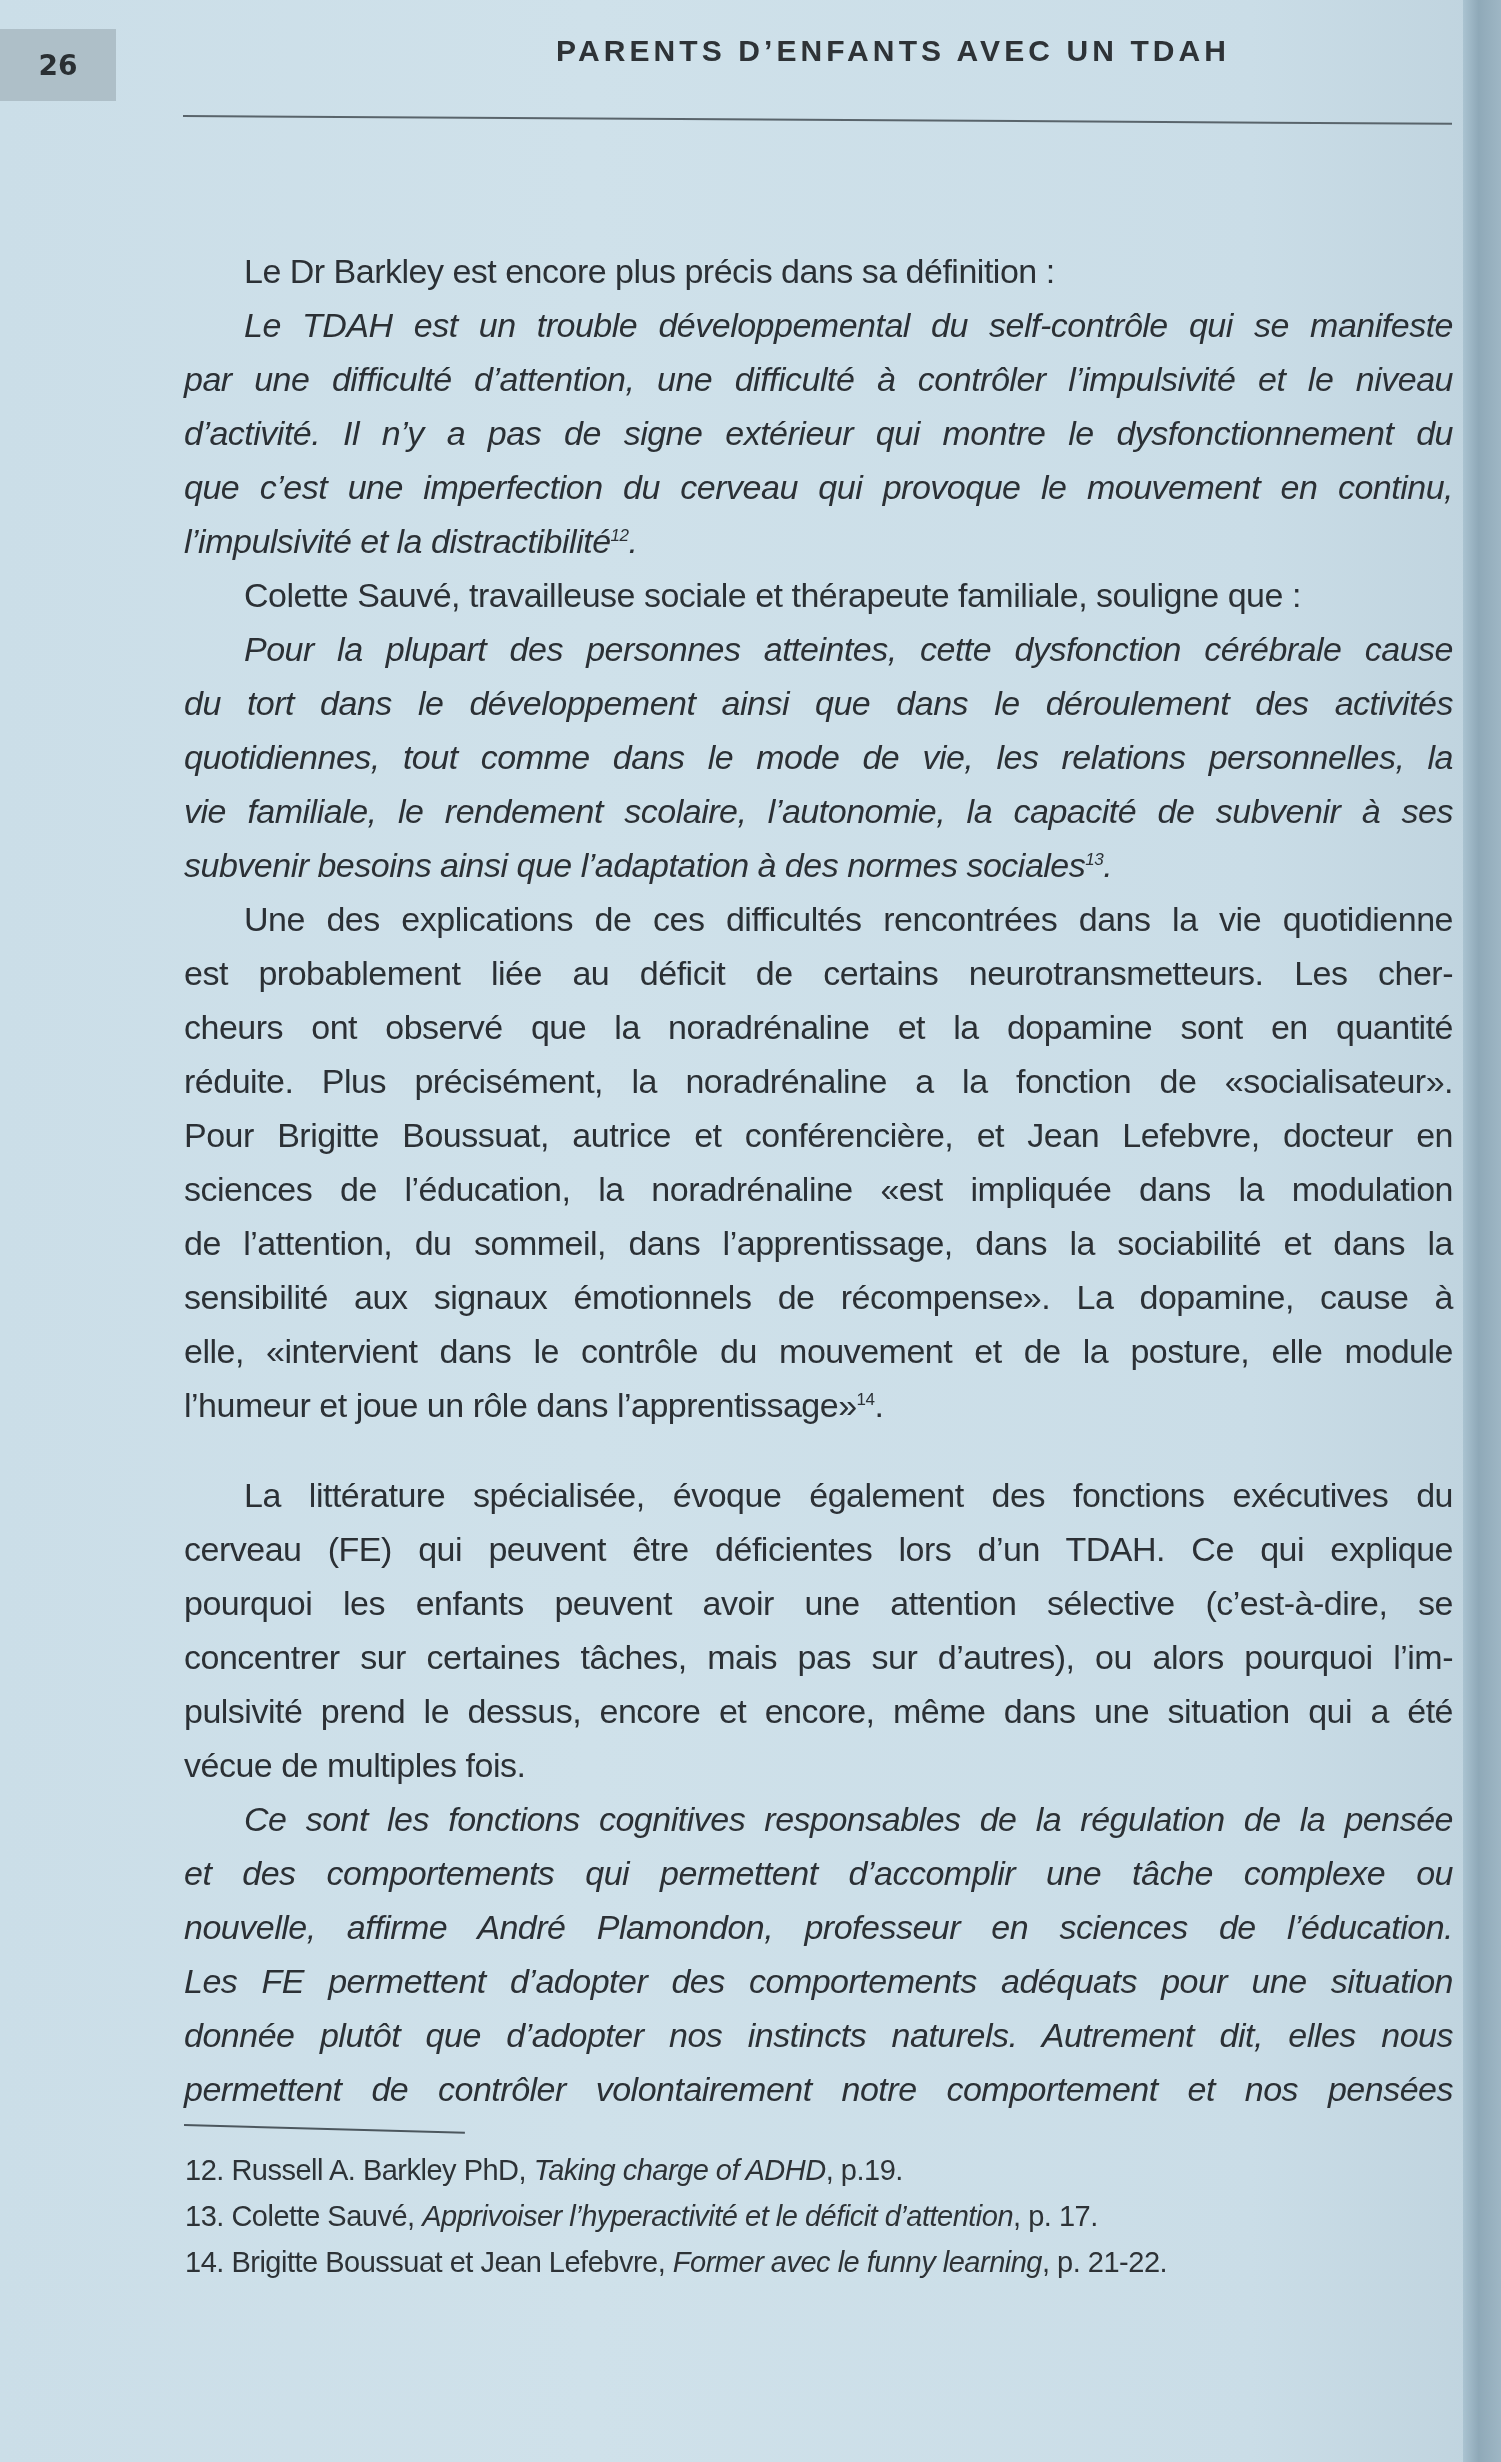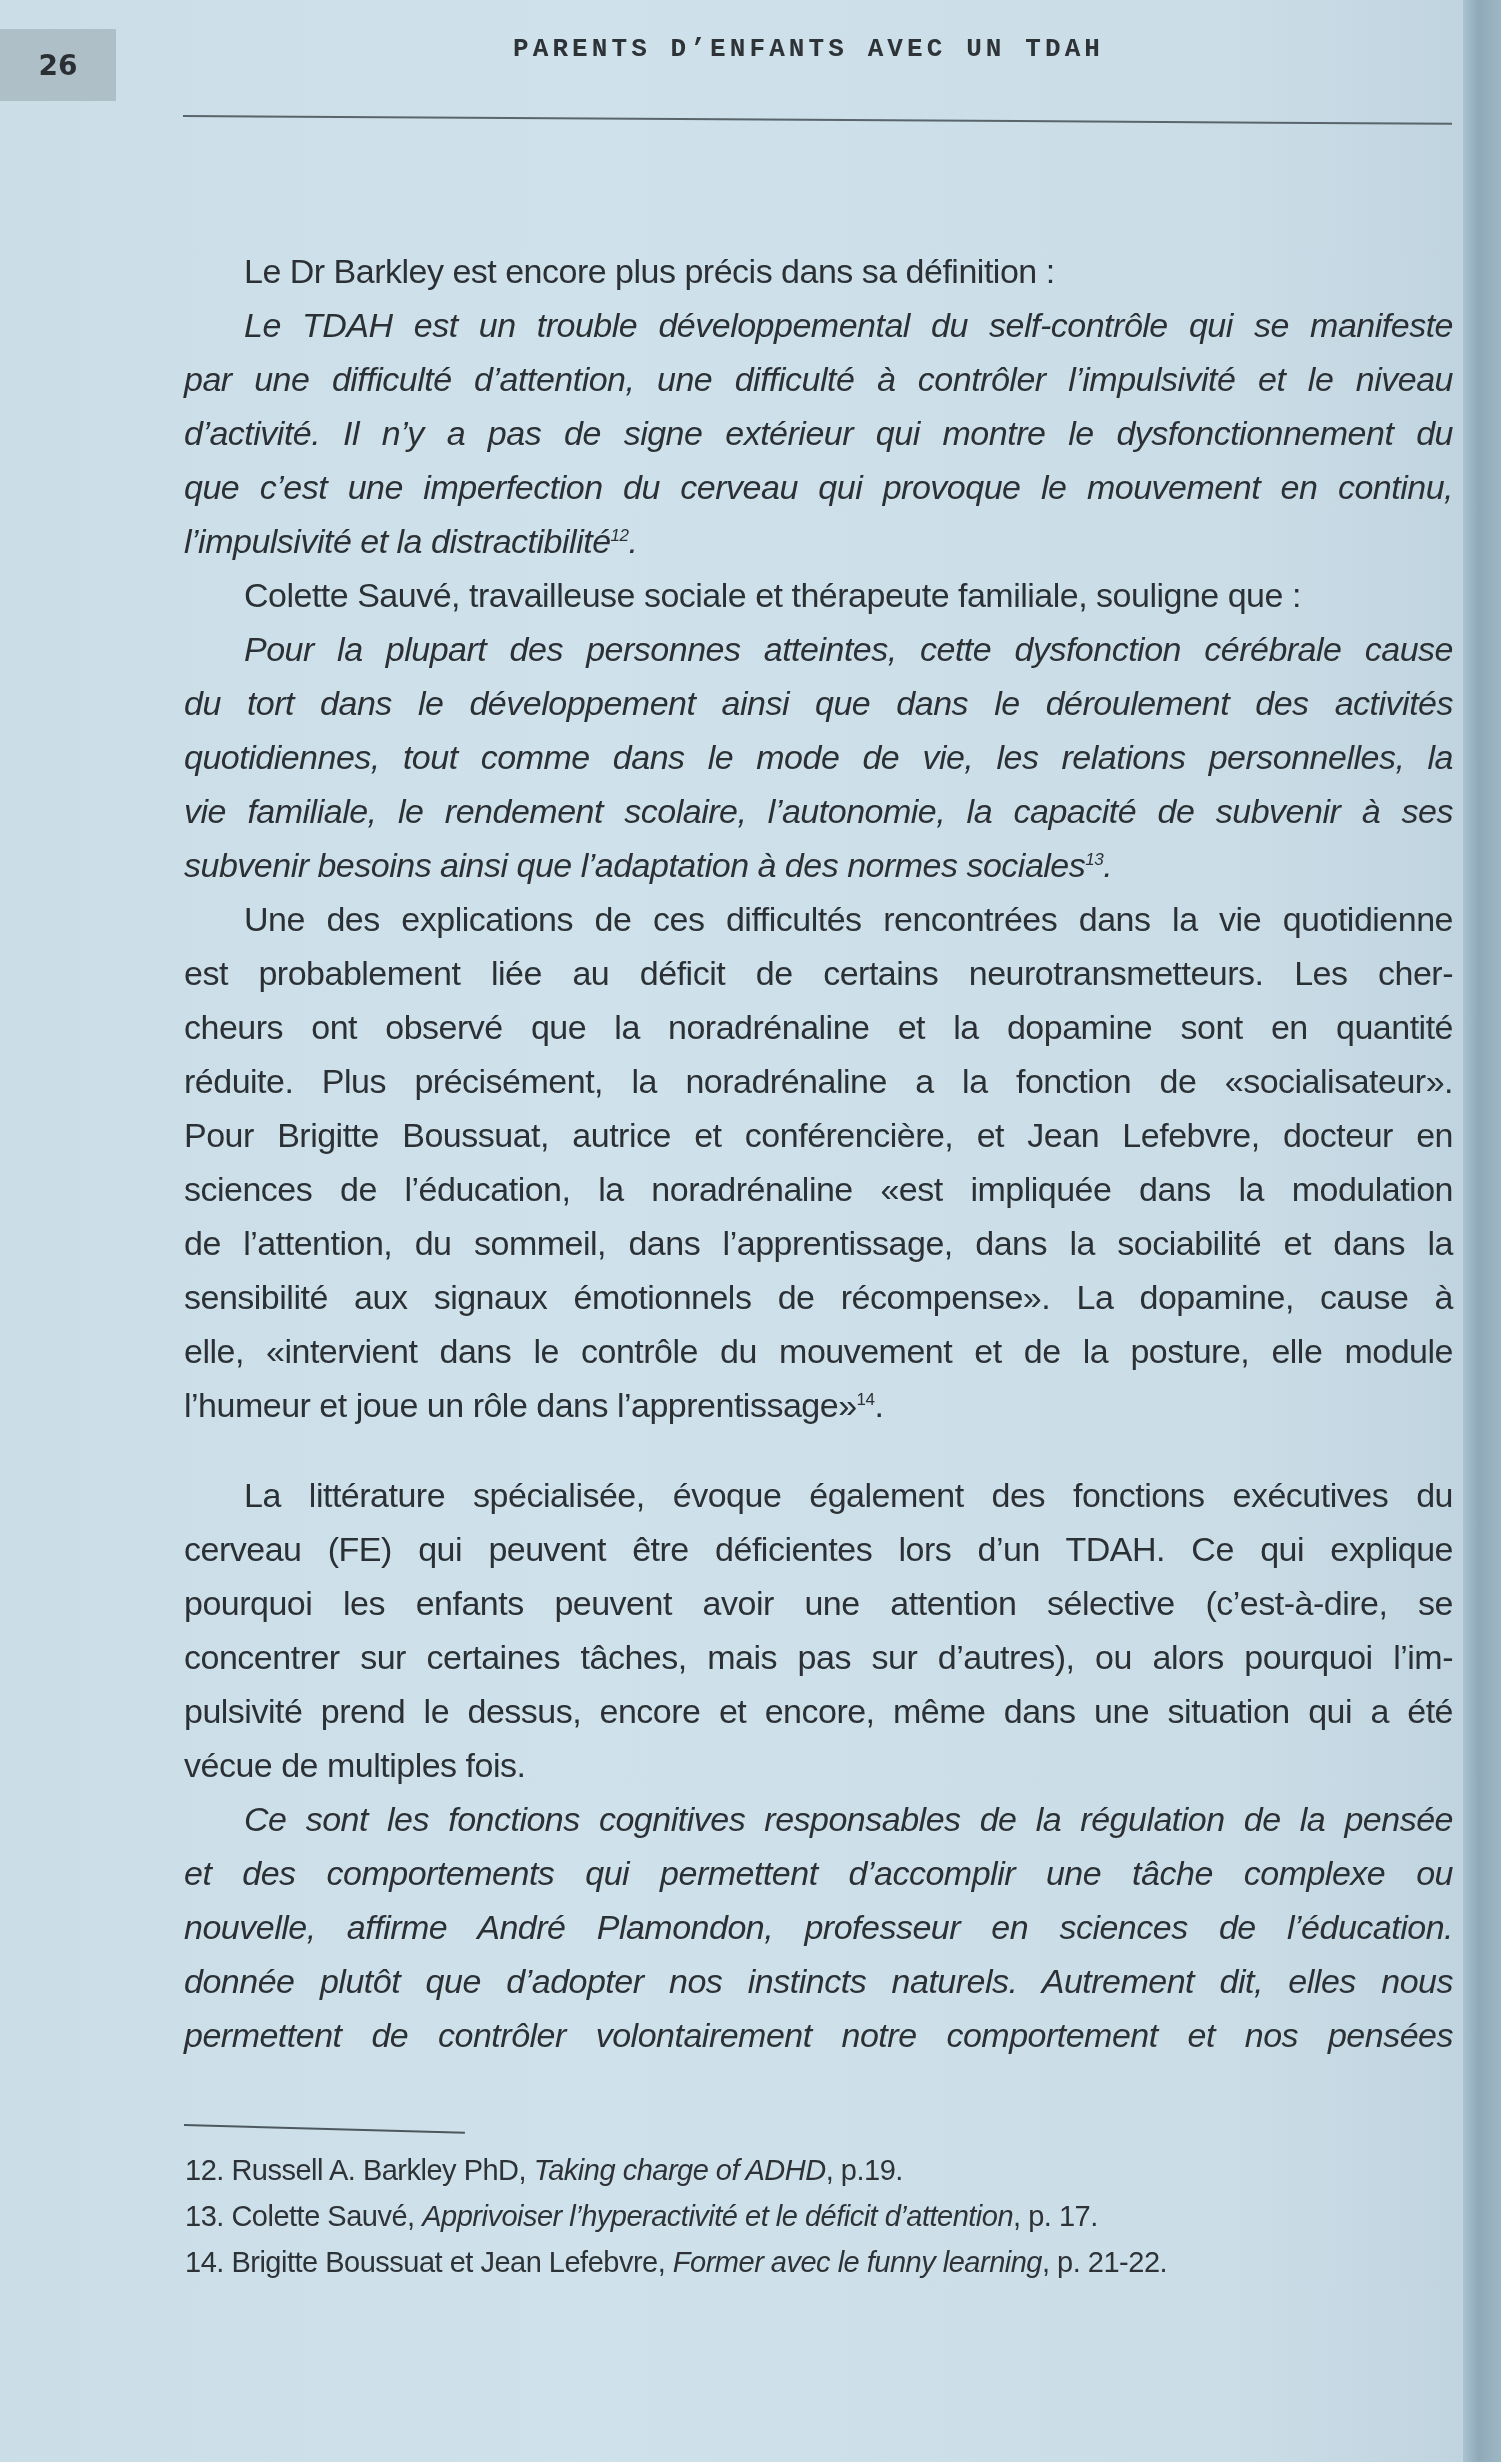--- a/index.html
+++ b/index.html
@@ -43,27 +43,27 @@
       justify-content: center;
     }
     .page-number {
       font-size: 28px;
       font-weight: bold;
       color: #2a2f33;
       font-family: "DejaVu Sans", sans-serif;
     }
     .running-head {
       position: absolute;
-      left: 513px;
+      left: 556px;
       top: 34px;
-      font-size: 26px;
+      font-size: 30px;
       font-weight: bold;
       letter-spacing: 4.1px;
       color: #2e3337;
-      font-family: Liberation Mono, monospace;
+      font-family: Liberation Sans, sans-serif;
       white-space: nowrap;
     }
     .head-rule {
       position: absolute;
       left: 183px;
       top: 115px;
       width: 1269px;
       height: 2.4px;
       background: #59646b;
       transform: rotate(0.35deg);
@@ -192,20 +192,21 @@
       <span class="line">pourquoi les enfants peuvent avoir une attention sélective (c’est-à-dire, se</span>
       <span class="line">concentrer sur certaines tâches, mais pas sur d’autres), ou alors pourquoi l’im-</span>
       <span class="line">pulsivité prend le dessus, encore et encore, même dans une situation qui a été</span>
       <span class="line last">vécue de multiples fois.</span>
     </div>
 
     <div class="italic">
       <span class="line indent">Ce sont les fonctions cognitives responsables de la régulation de la pensée</span>
       <span class="line">et des comportements qui permettent d’accomplir une tâche complexe ou</span>
       <span class="line">nouvelle, affirme André Plamondon, professeur en sciences de l’éducation.</span>
+      <span class="line">Les FE permettent d’adopter des comportements adéquats pour une situation</span>
       <span class="line">donnée plutôt que d’adopter nos instincts naturels. Autrement dit, elles nous</span>
       <span class="line">permettent de contrôler volontairement notre comportement et nos pensées</span>
     </div>
   </div>
 
   <div class="foot-rule"></div>
 
   <div class="footnotes">
     <div class="footnote">
       <span>12.</span>

